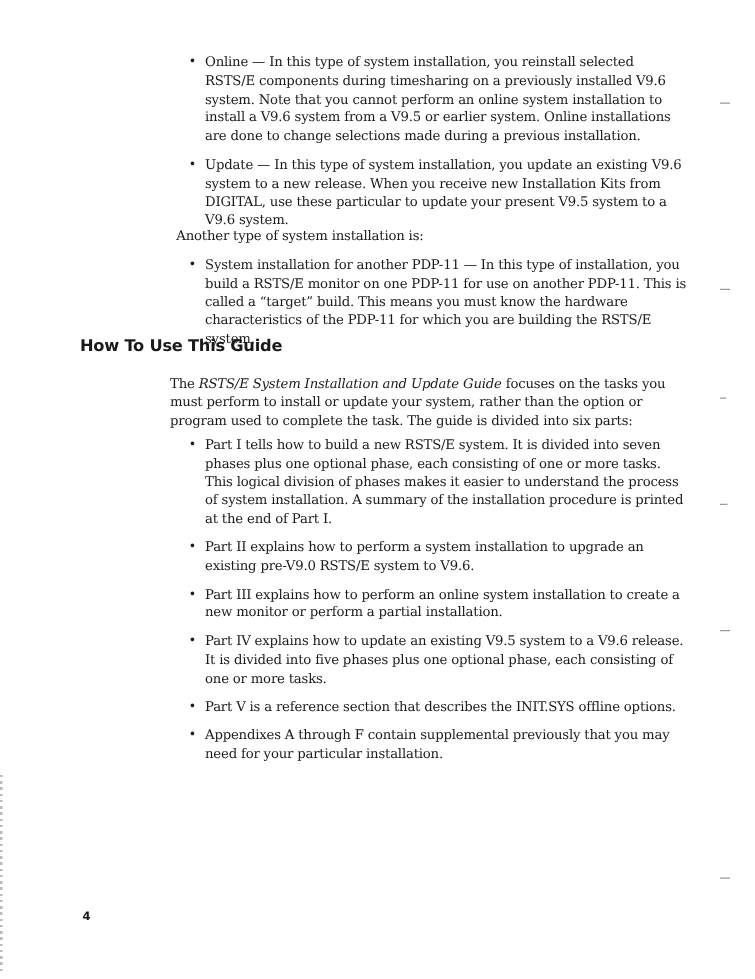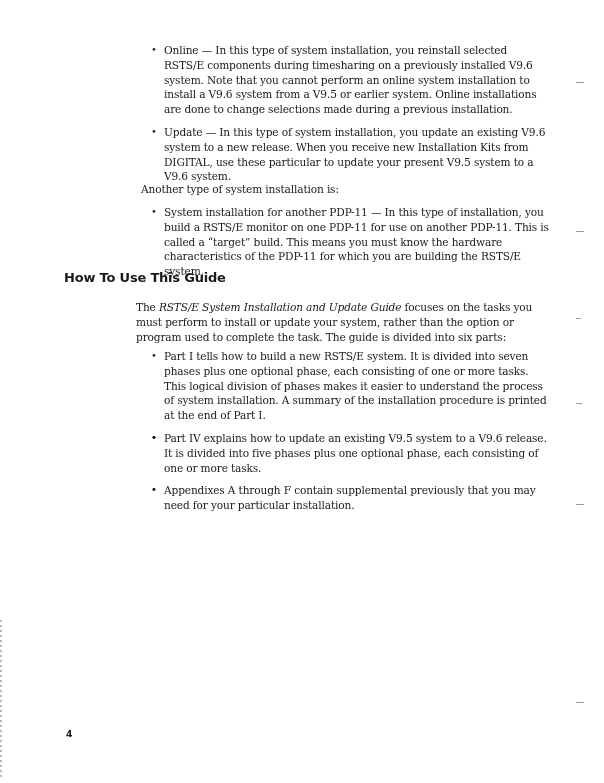--- a/index.html
+++ b/index.html
@@ -58,30 +58,33 @@
   </div>
 
   <div class="block body-text" style="left:150px; top:349px; width:400px;">
     <ul class="bullets">
       <li style="margin-bottom:8px;">
         <span class="dot">•</span>
         <span>Part I tells how to build a new RSTS/E system. It is divided into seven phases plus one optional phase, each consisting of one or more tasks. This logical division of phases makes it easier to understand the process of system installation. A summary of the installation procedure is printed at the end of Part I.</span>
       </li>
       <li style="margin-bottom:8px;">
         <span class="dot">•</span>
+        <span>Part II explains how to perform a system installation to upgrade an existing pre-V9.0 RSTS/E system to V9.6.</span>
       </li>
       <li style="margin-bottom:8px;">
         <span class="dot">•</span>
+        <span>Part III explains how to perform an online system installation to create a new monitor or perform a partial installation.</span>
       </li>
       <li style="margin-bottom:8px;">
         <span class="dot">•</span>
         <span>Part IV explains how to update an existing V9.5 system to a V9.6 release. It is divided into five phases plus one optional phase, each consisting of one or more tasks.</span>
       </li>
       <li style="margin-bottom:8px;">
         <span class="dot">•</span>
+        <span>Part V is a reference section that describes the INIT.SYS offline options.</span>
       </li>
       <li>
         <span class="dot">•</span>
         <span>Appendixes A through F contain supplemental previously that you may need for your particular installation.</span>
       </li>
     </ul>
   </div>
 
   <div class="footer" style="left:66px;">4</div>
 

